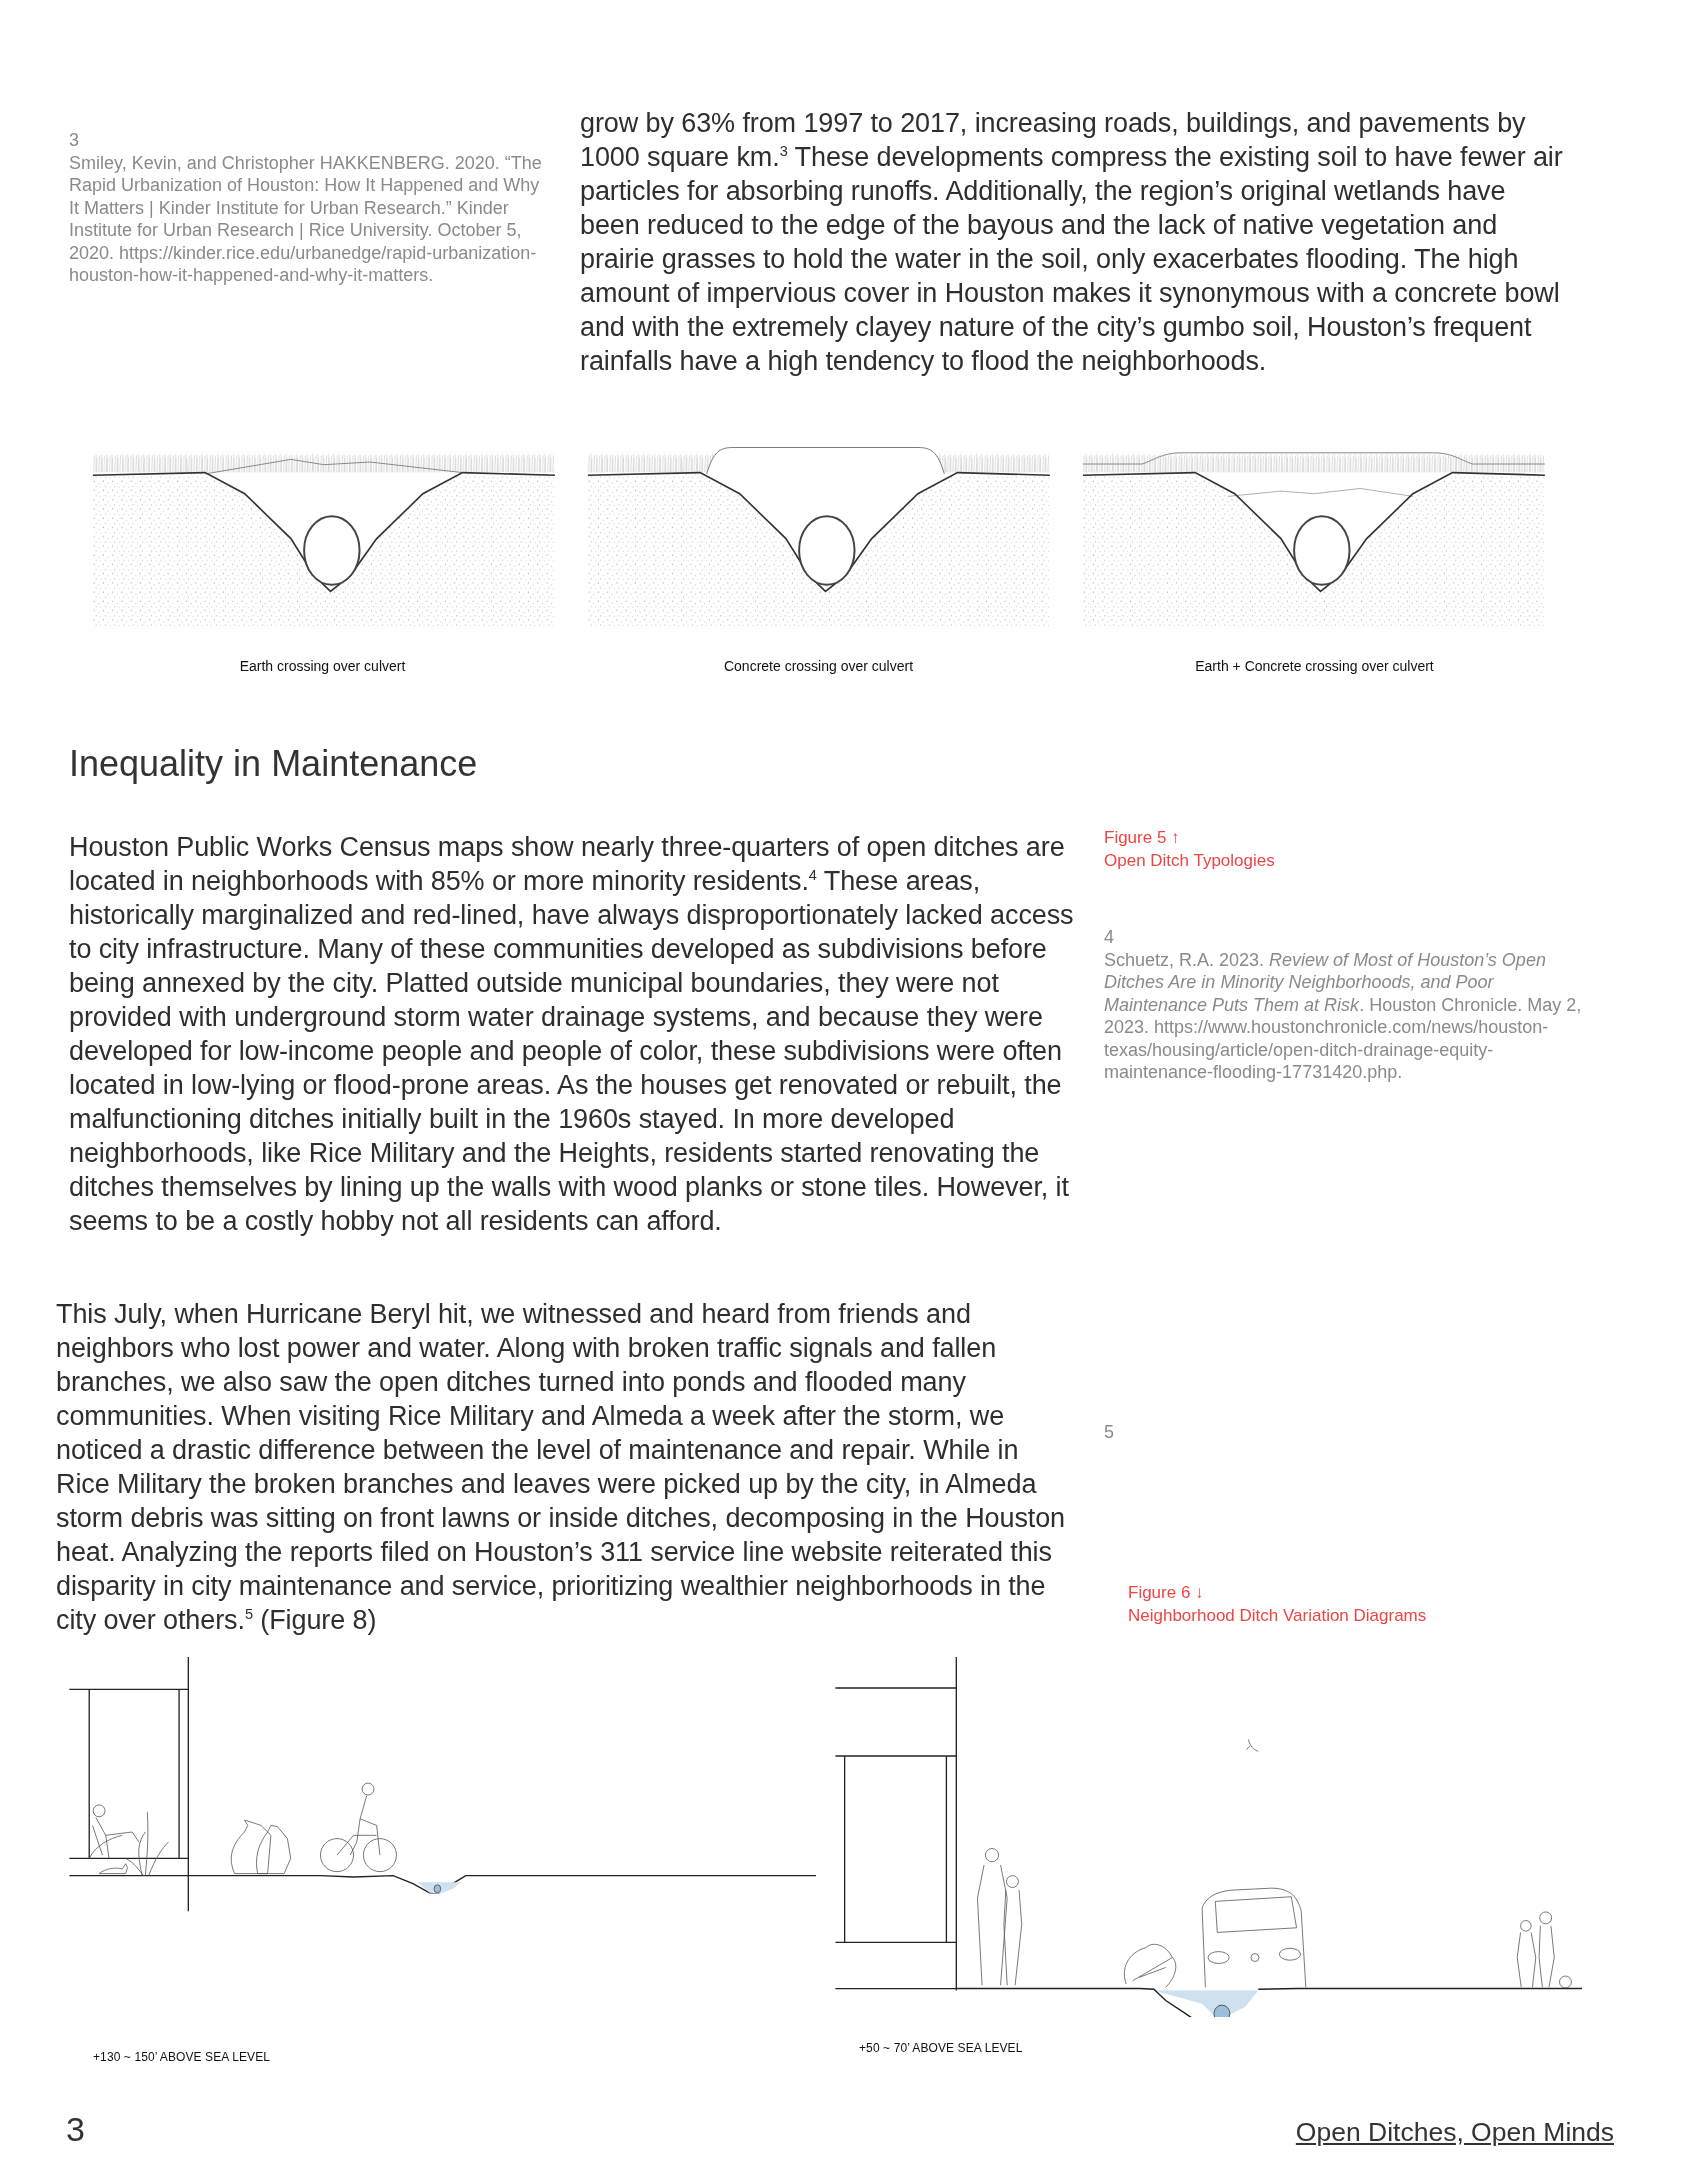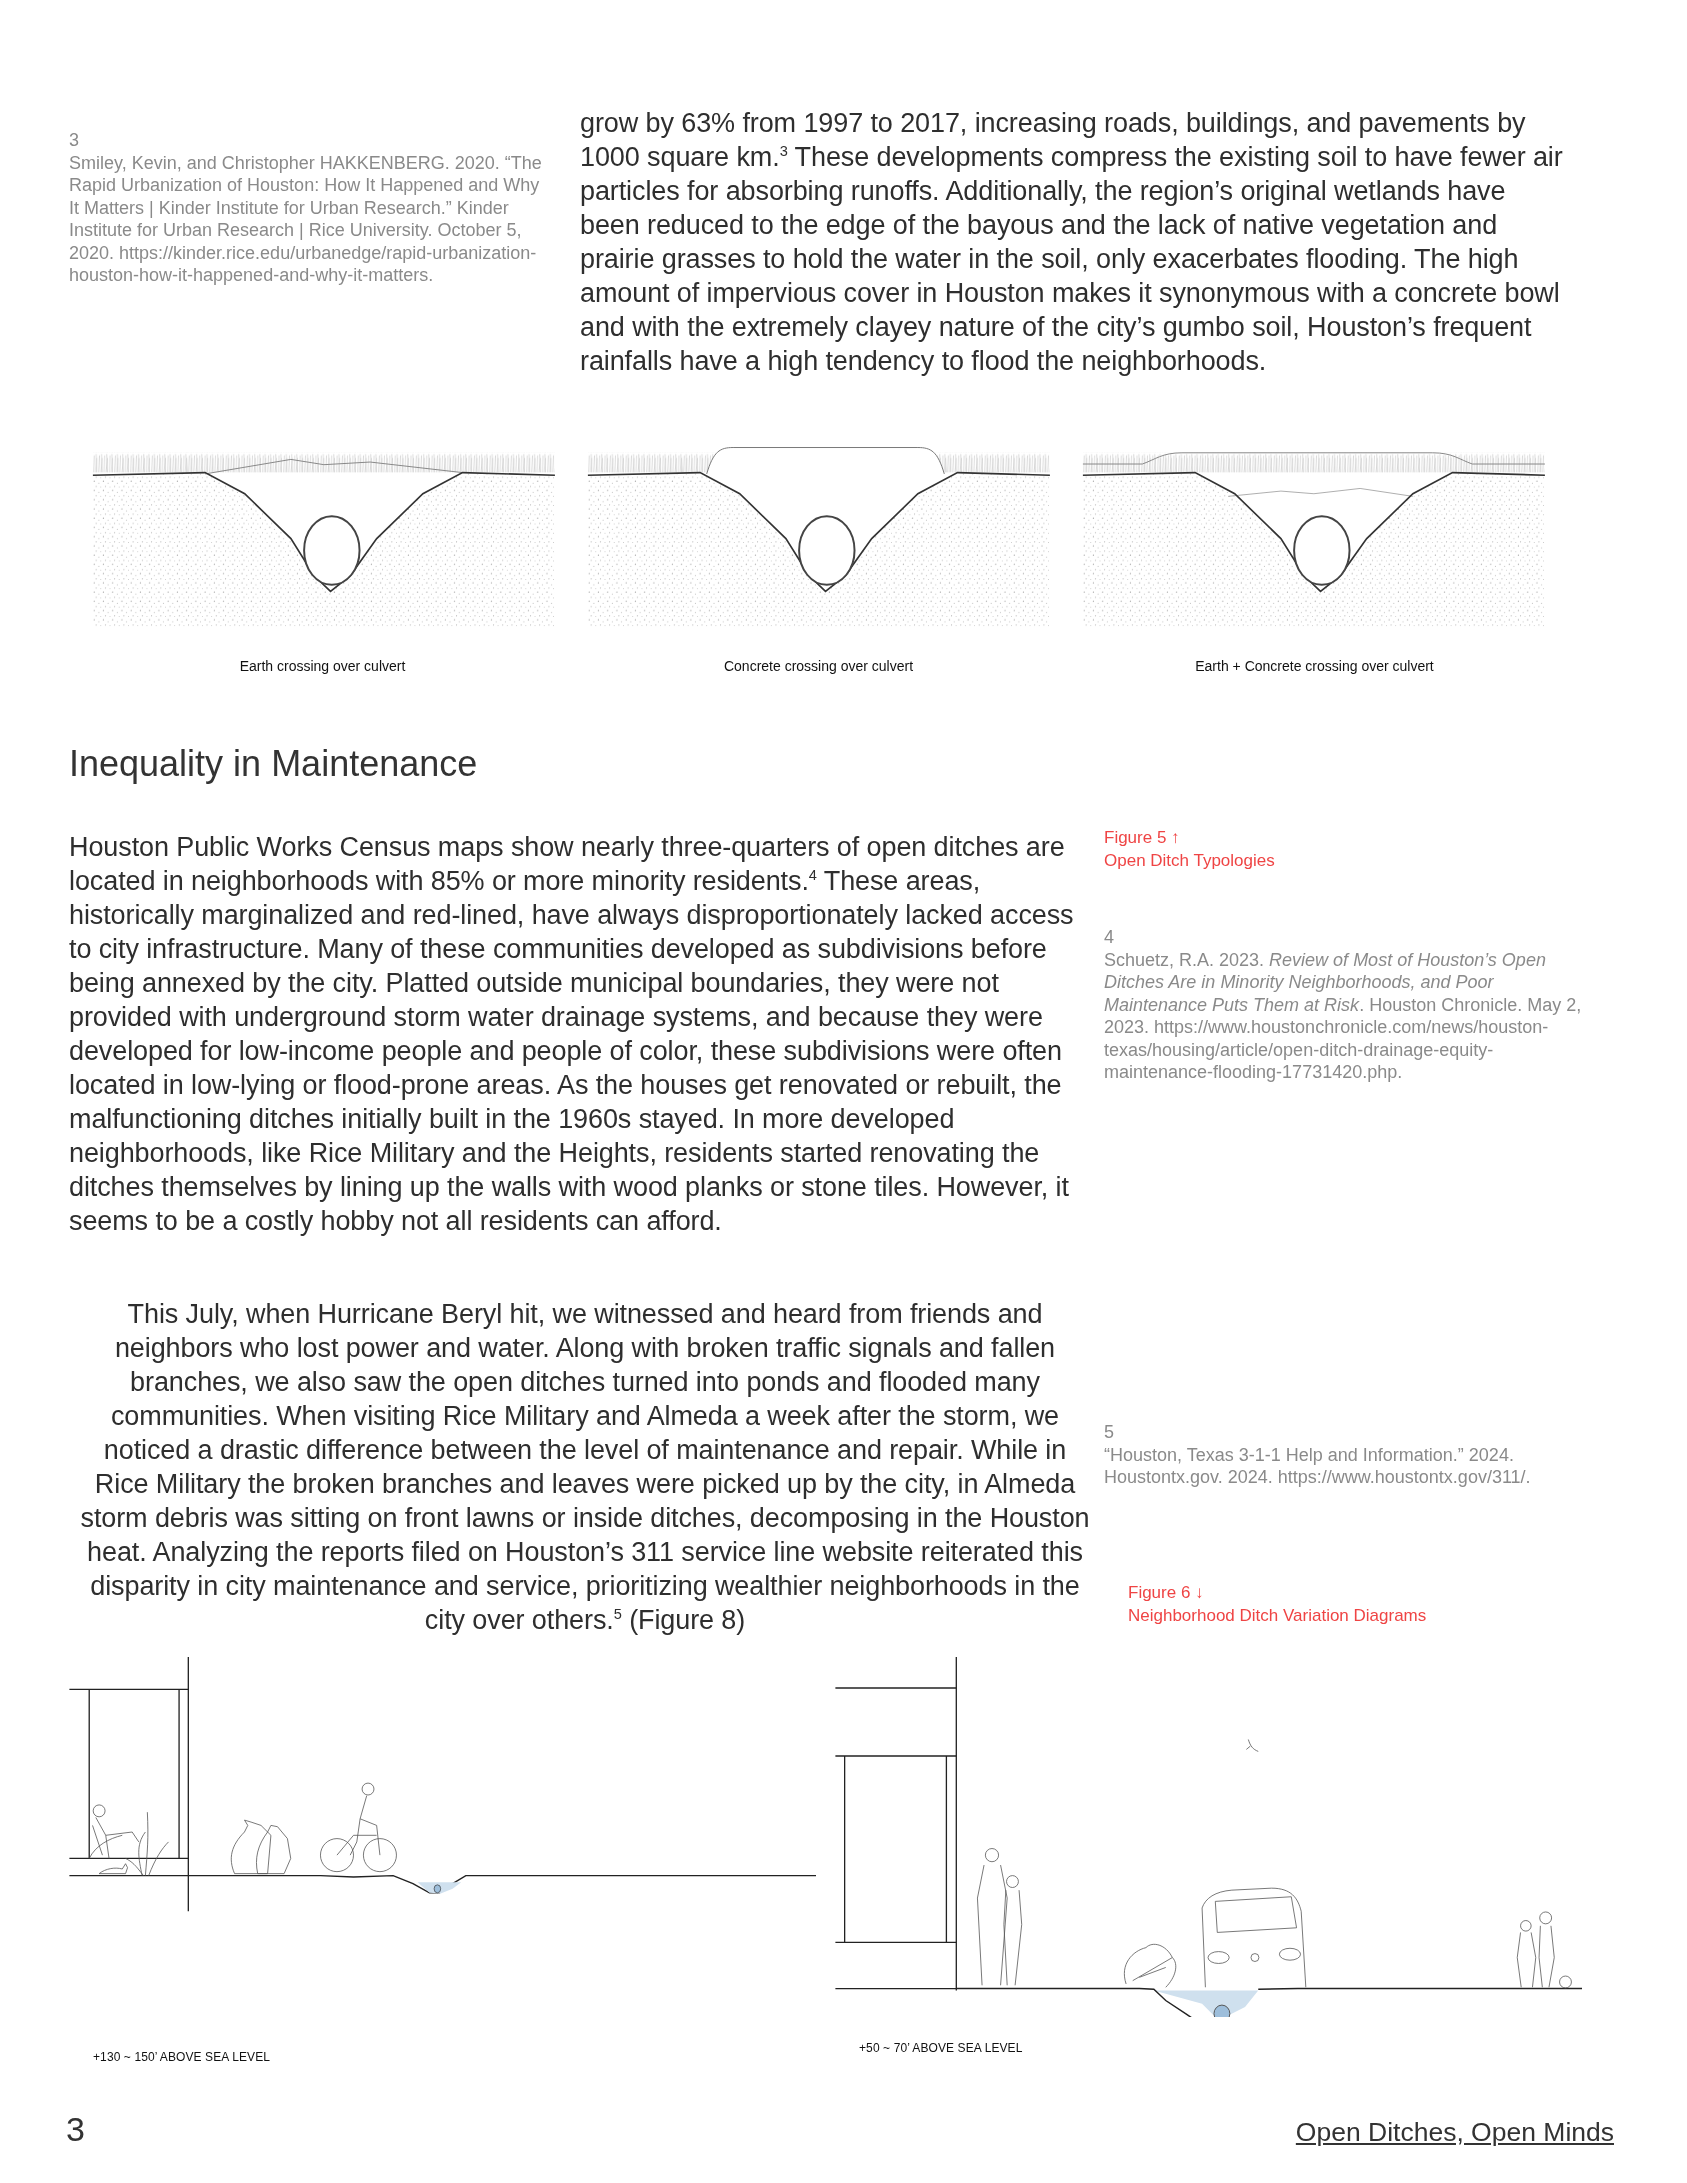--- a/index.html
+++ b/index.html
@@ -74,37 +74,36 @@
   <div class="abs caption" style="left:496px; top:225px; width:463px;">Concrete crossing over culvert</div>
   <div class="abs caption" style="left:992px; top:225px; width:463px;">Earth + Concrete crossing over culvert</div>
 </div>
 
 <div class="abs heading" style="left:69px; top:743px;">Inequality in Maintenance</div>
 
 <div class="abs body-text" style="left:69px; top:830px; width:1012px;">
   <span>Houston Public Works Census maps show nearly three-quarters of open ditches are located in neighborhoods with 85% or more minority residents.</span><sup>4</sup><span> These areas, historically marginalized and red-lined, have always disproportionately lacked access to city infrastructure. Many of these communities developed as subdivisions before being annexed by the city. Platted outside municipal boundaries, they were not provided with underground storm water drainage systems, and because they were developed for low-income people and people of color, these subdivisions were often located in low-lying or flood-prone areas. As the houses get renovated or rebuilt, the malfunctioning ditches initially built in the 1960s stayed. In more developed neighborhoods, like Rice Military and the Heights, residents started renovating the ditches themselves by lining up the walls with wood planks or stone tiles. However, it seems to be a costly hobby not all residents can afford.</span>
 </div>
 
-<div class="abs body-text" style="left:79px; top:1297px; width:1012px;text-align:center;">
+<div class="abs body-text" style="left:56px; top:1297px; width:1012px;">
   <span>This July, when Hurricane Beryl hit, we witnessed and heard from friends and neighbors who lost power and water. Along with broken traffic signals and fallen branches, we also saw the open ditches turned into ponds and flooded many communities. When visiting Rice Military and Almeda a week after the storm, we noticed a drastic difference between the level of maintenance and repair. While in Rice Military the broken branches and leaves were picked up by the city, in Almeda storm debris was sitting on front lawns or inside ditches, decomposing in the Houston heat. Analyzing the reports filed on Houston’s 311 service line website reiterated this disparity in city maintenance and service, prioritizing wealthier neighborhoods in the city over others.</span><sup>5</sup><span> (Figure 8)</span>
 </div>
 
 <div class="abs figcap" style="left:1104px; top:826px; width:463px;">
   <div>Figure 5 ↑</div>
   <div>Open Ditch Typologies</div>
 </div>
 
 <div class="abs footnote" style="left:1104px; top:926px; width:483px;">
   <span class="num">4</span>
   <span>Schuetz, R.A. 2023. </span><i>Review of Most of Houston’s Open Ditches Are in Minority Neighborhoods, and Poor Maintenance Puts Them at Risk</i><span>. Houston Chronicle. May 2, 2023. https://www.houstonchronicle.com/news/houston-texas/housing/article/open-ditch-drainage-equity-maintenance-flooding-17731420.php.</span>
 </div>
 
 <div class="abs footnote" style="left:1104px; top:1421px; width:483px;">
   <span class="num">5</span>
-  <span>“Houston, Texas 3-1-1 Help and Information.” 2024. Houstontx.gov. 2024. https://www.houstontx.gov/311/.</span>
 </div>
 
 <div class="abs figcap" style="left:1104px; top:1581px; width:483px;margin-left:24px;">
   <div>Figure 6 ↓</div>
   <div>Neighborhood Ditch Variation Diagrams</div>
 </div>
 
 <div class="abs" style="left:69px; top:1647px; width:754px; height:410px;">
   <svg width="754" height="370" viewBox="0 0 1140 560">
     <g stroke="#222" stroke-width="2" fill="none">

